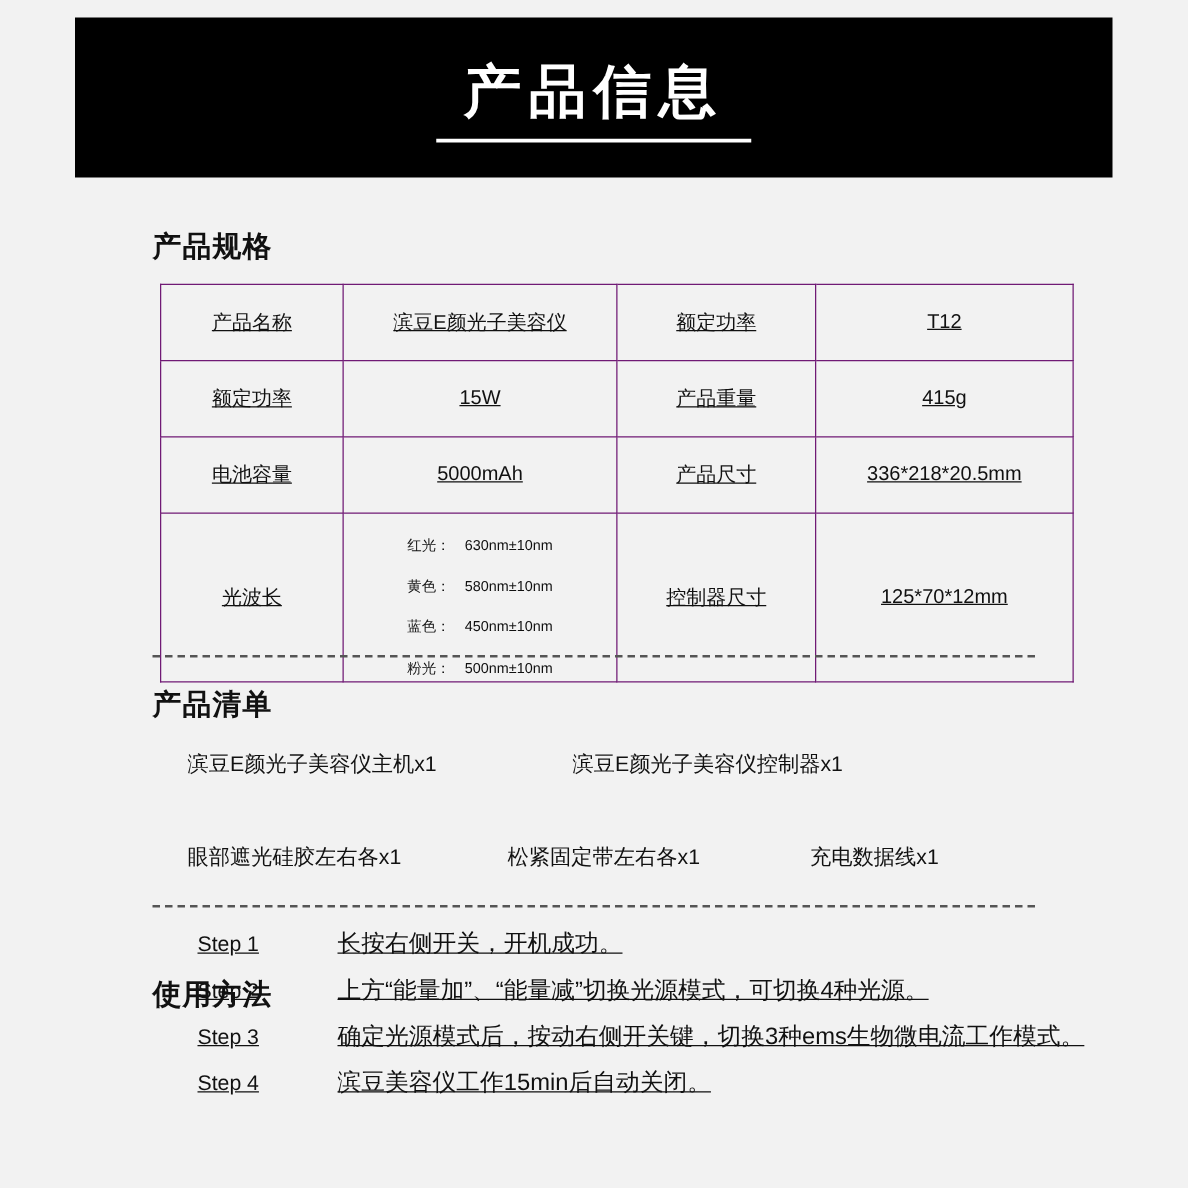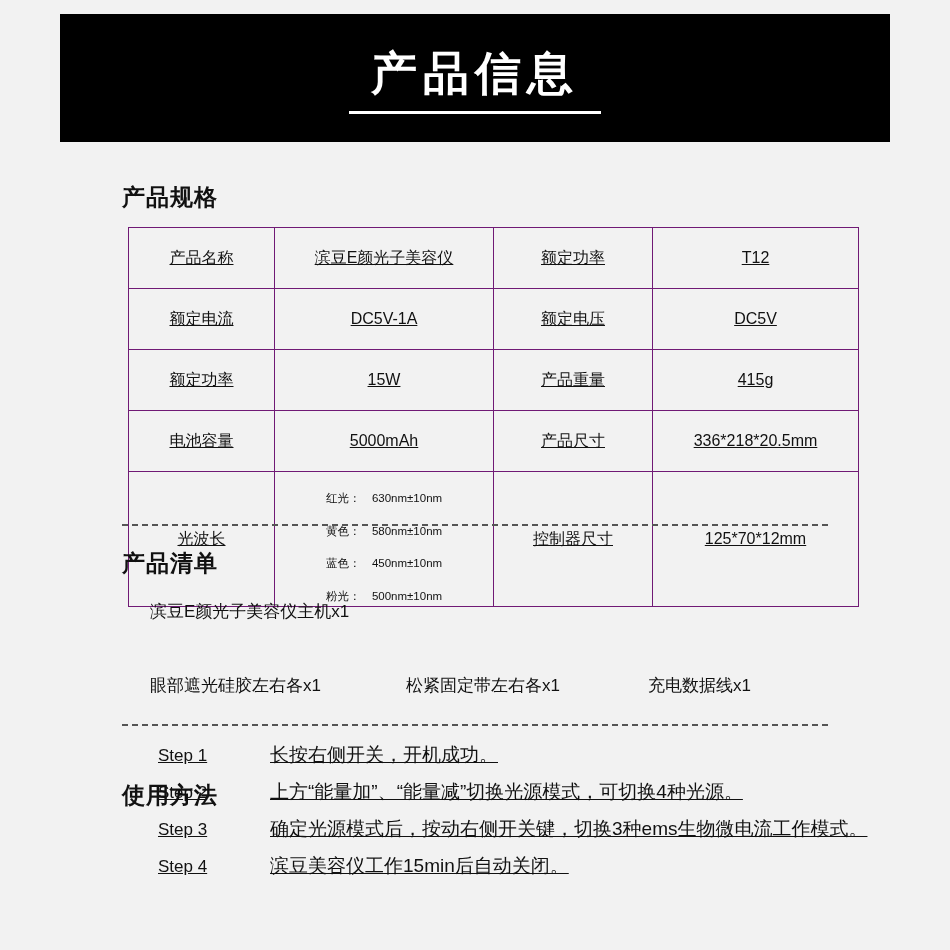--- a/index.html
+++ b/index.html
@@ -157,26 +157,20 @@
 
   <table class="spec-table">
     <tbody>
       <tr>
         <td class="label">产品名称</td>
         <td class="value-wide">滨豆E颜光子美容仪</td>
         <td class="label2">额定功率</td>
         <td class="value2">T12</td>
       </tr>
       <tr>
-        <td class="label">额定电流</td>
-        <td class="value-wide">DC5V-1A</td>
-        <td class="label2">额定电压</td>
-        <td class="value2">DC5V</td>
-      </tr>
-      <tr>
         <td class="label">额定功率</td>
         <td class="value-wide">15W</td>
         <td class="label2">产品重量</td>
         <td class="value2">415g</td>
       </tr>
       <tr>
         <td class="label">电池容量</td>
         <td class="value-wide">5000mAh</td>
         <td class="label2">产品尺寸</td>
         <td class="value2">336*218*20.5mm</td>
@@ -202,20 +196,21 @@
         <td class="label2">控制器尺寸</td>
         <td class="value2">125*70*12mm</td>
       </tr>
     </tbody>
   </table>
 
   <div class="dashed" id="dash1"></div>
 
   <div class="section-title" id="list-title">产品清单</div>
   <div class="list-row" id="list-r1-a">滨豆E颜光子美容仪主机x1</div>
+  <div class="list-row" id="list-r1-b">滨豆E颜光子美容仪控制器x1</div>
   <div class="list-row" id="list-r2-a">眼部遮光硅胶左右各x1</div>
   <div class="list-row" id="list-r2-b">松紧固定带左右各x1</div>
   <div class="list-row" id="list-r2-c">充电数据线x1</div>
 
   <div class="dashed" id="dash2"></div>
 
   <div class="section-title" id="usage-title">使用方法</div>
   <div class="steps">
     <div class="step-row">
       <div class="step-label">Step 1</div>

